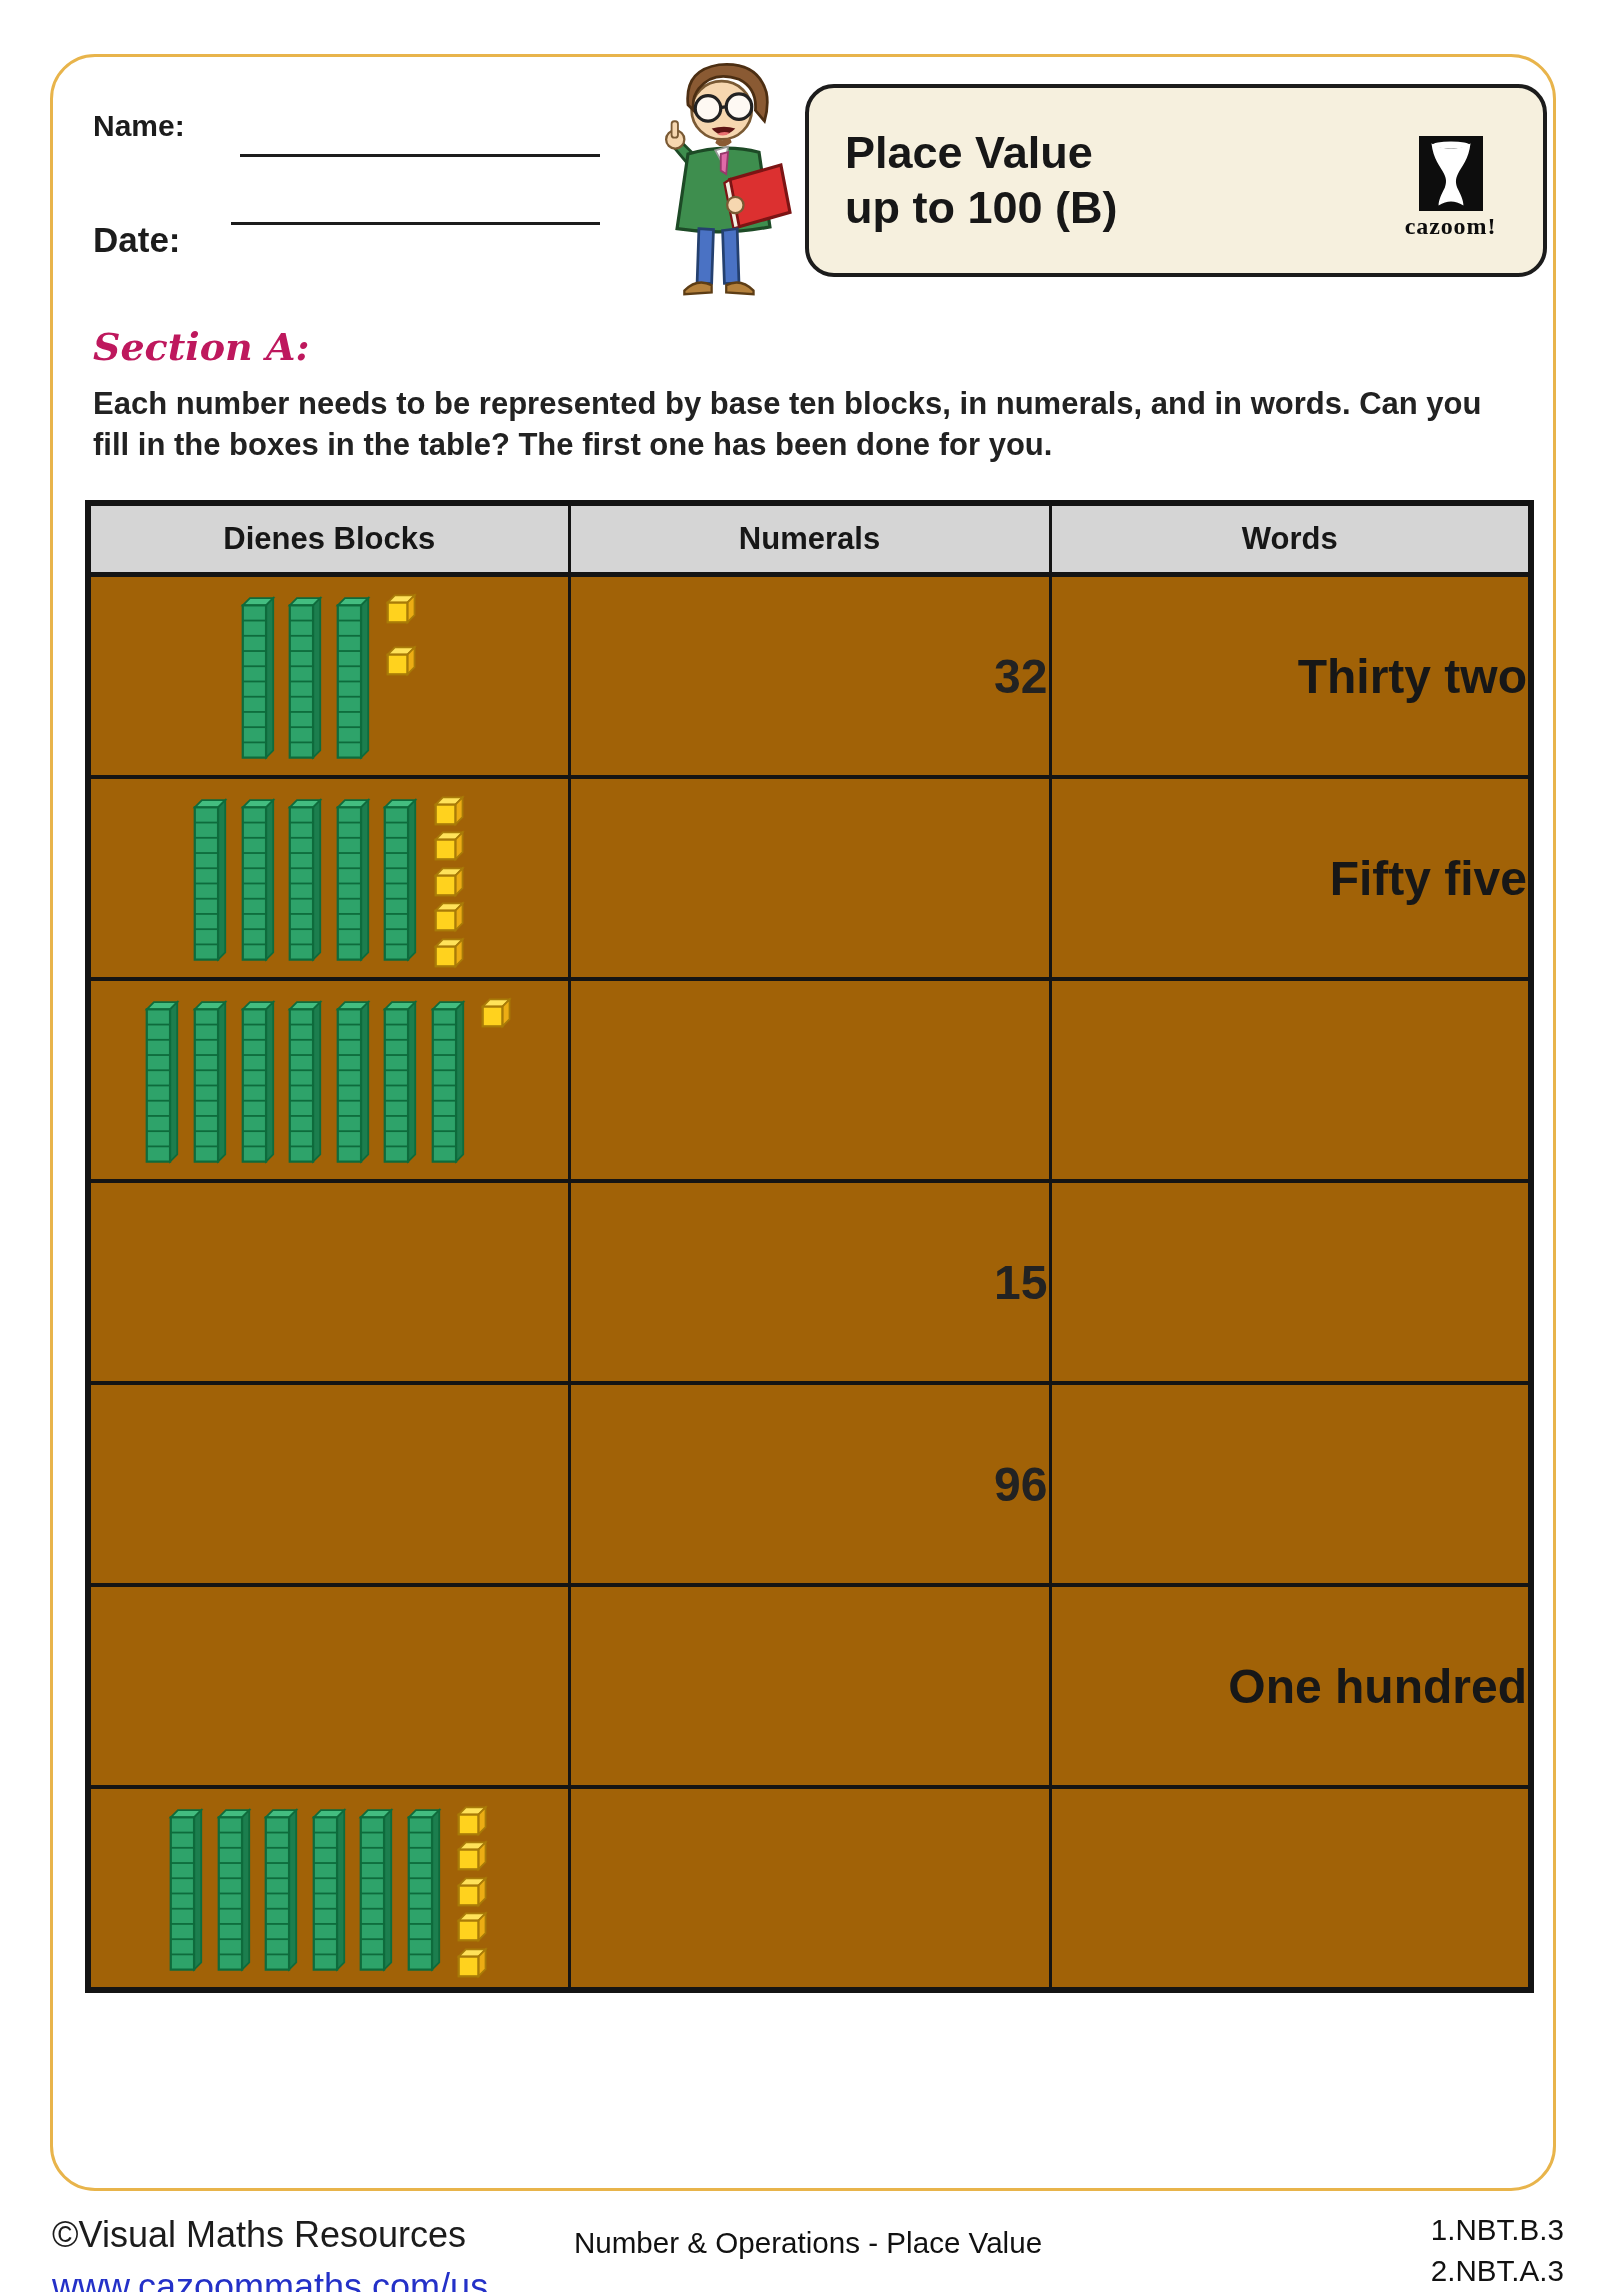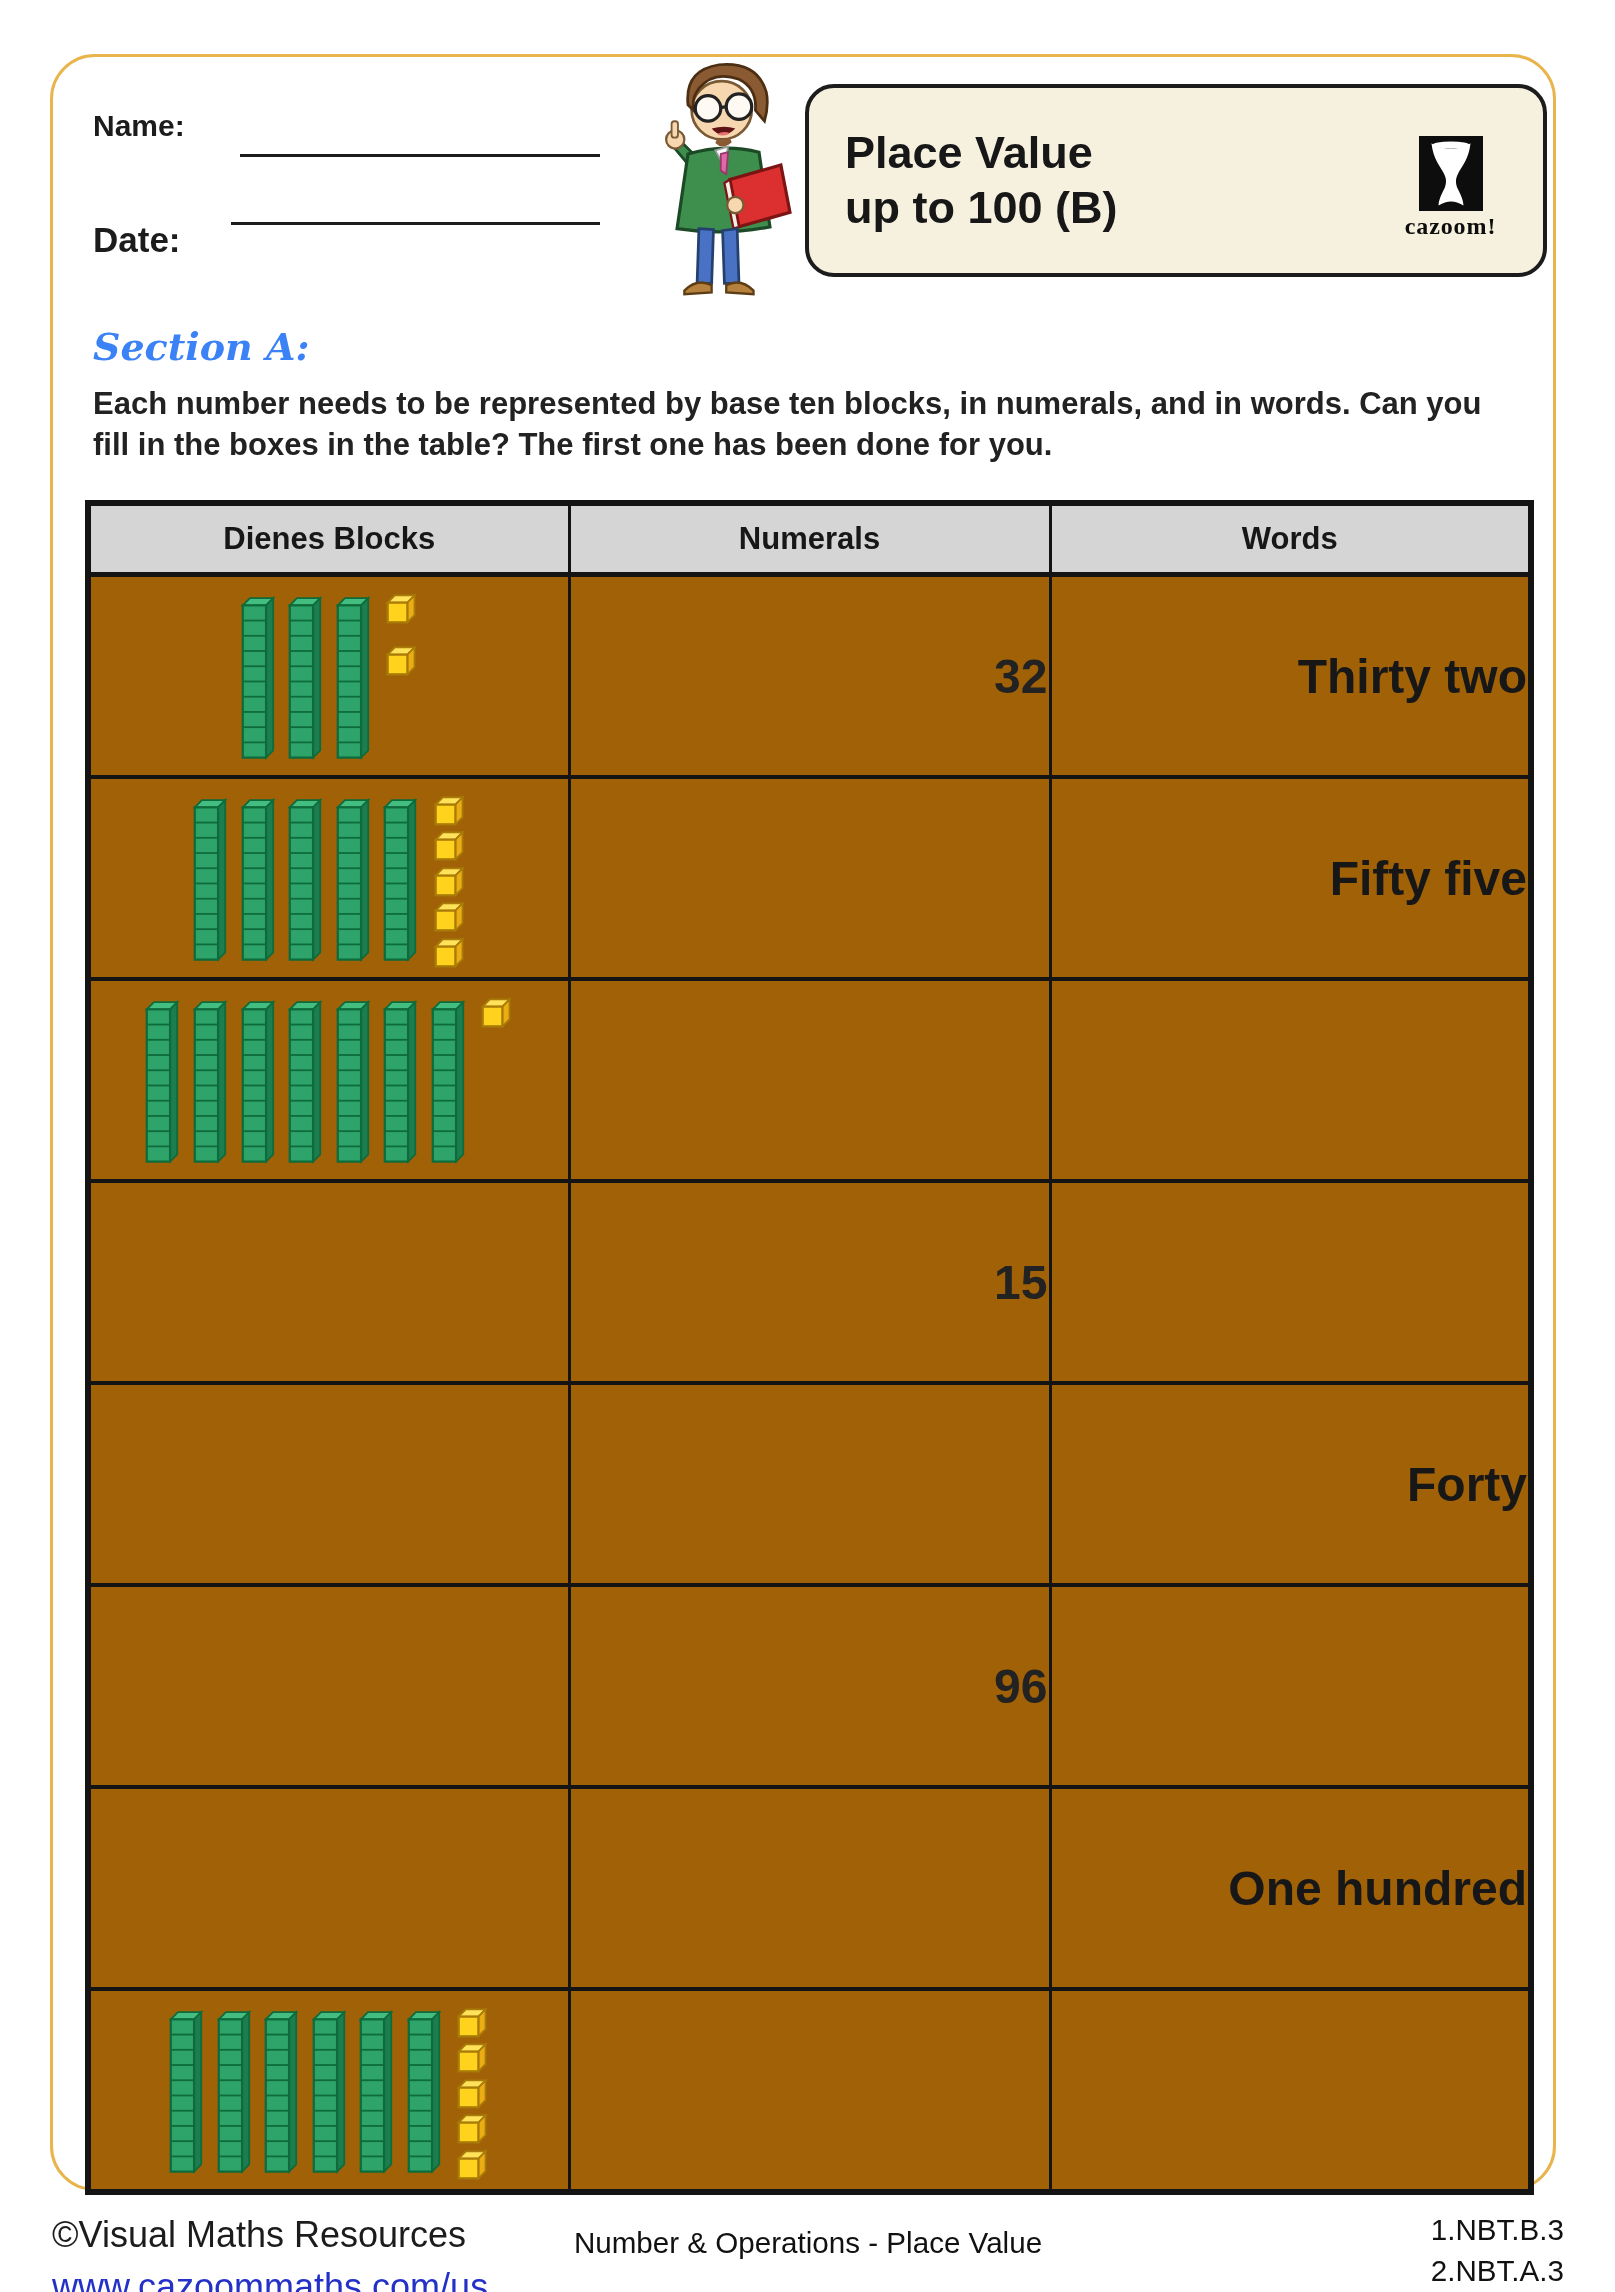--- a/index.html
+++ b/index.html
@@ -27,21 +27,21 @@
   .title-text{
     position:absolute;left:36px;top:38px;font-size:45px;font-weight:bold;line-height:1.22;
     letter-spacing:0px;color:#171717;
   }
   .logo{position:absolute;right:43px;top:48px;width:99px;text-align:center;}
   .logo-mark{width:64px;height:75px;background:#0d0d0d;margin:0 auto;display:flex;align-items:center;justify-content:center;}
   .logo-word{font-family:"Liberation Serif", serif;font-weight:bold;font-size:24px;color:#0d0d0d;margin-top:1.8px;letter-spacing:0.9px;}
   
   .section-heading{
     position:absolute;left:93px;top:324px;
-    font-family:"DejaVu Serif", serif;font-style:italic;font-weight:bold;font-size:38px;color:#3b82f6;
+    font-family:"DejaVu Serif", serif;font-style:italic;font-weight:bold;font-size:38px;color:#be185d;
   }
   .instructions{
     position:absolute;left:93px;top:383px;width:1397px;
     font-size:31px;font-weight:bold;line-height:1.33;color:#222;
   }
   
   table.pv{
     position:absolute;left:85px;top:500px;width:1449px;
     border-collapse:collapse;table-layout:fixed;
     border:6.3px solid #141414;
@@ -428,25 +428,20 @@
         <td></td>
         <td></td>
       </tr>
       <tr>
         <td></td>
         <td><span class="numeral">15</span></td>
         <td></td>
       </tr>
       <tr>
         <td></td>
-        <td></td>
-        <td><span class="word">Forty</span></td>
-      </tr>
-      <tr>
-        <td></td>
         <td><span class="numeral">96</span></td>
         <td></td>
       </tr>
       <tr>
         <td></td>
         <td></td>
         <td><span class="word">One hundred</span></td>
       </tr>
       <tr>
         <td>

